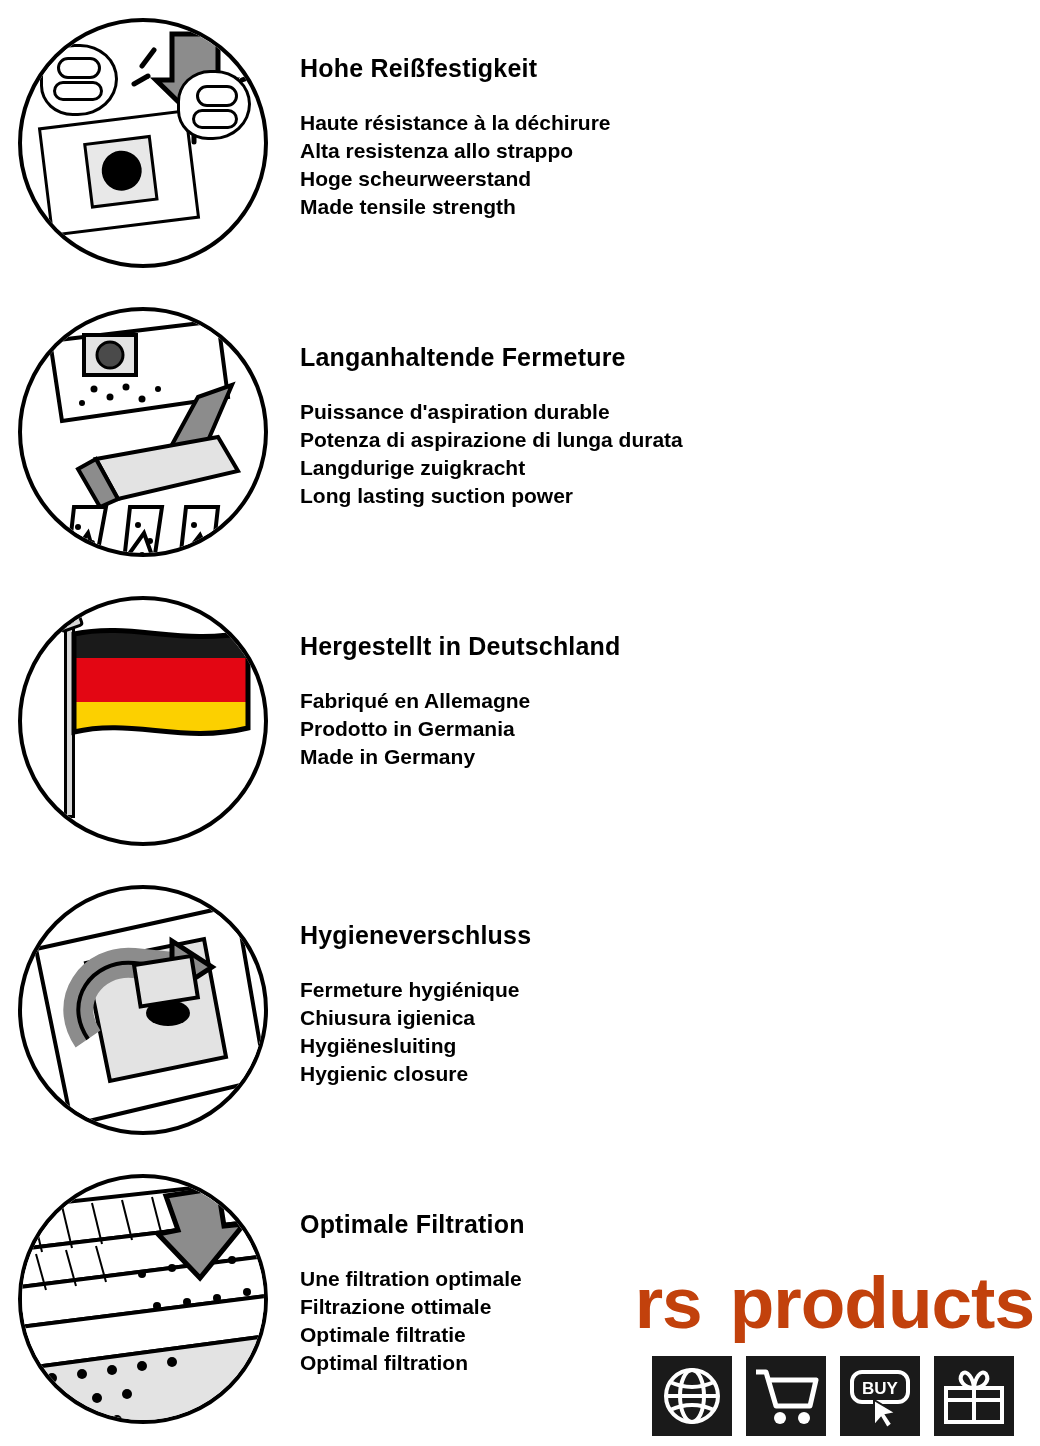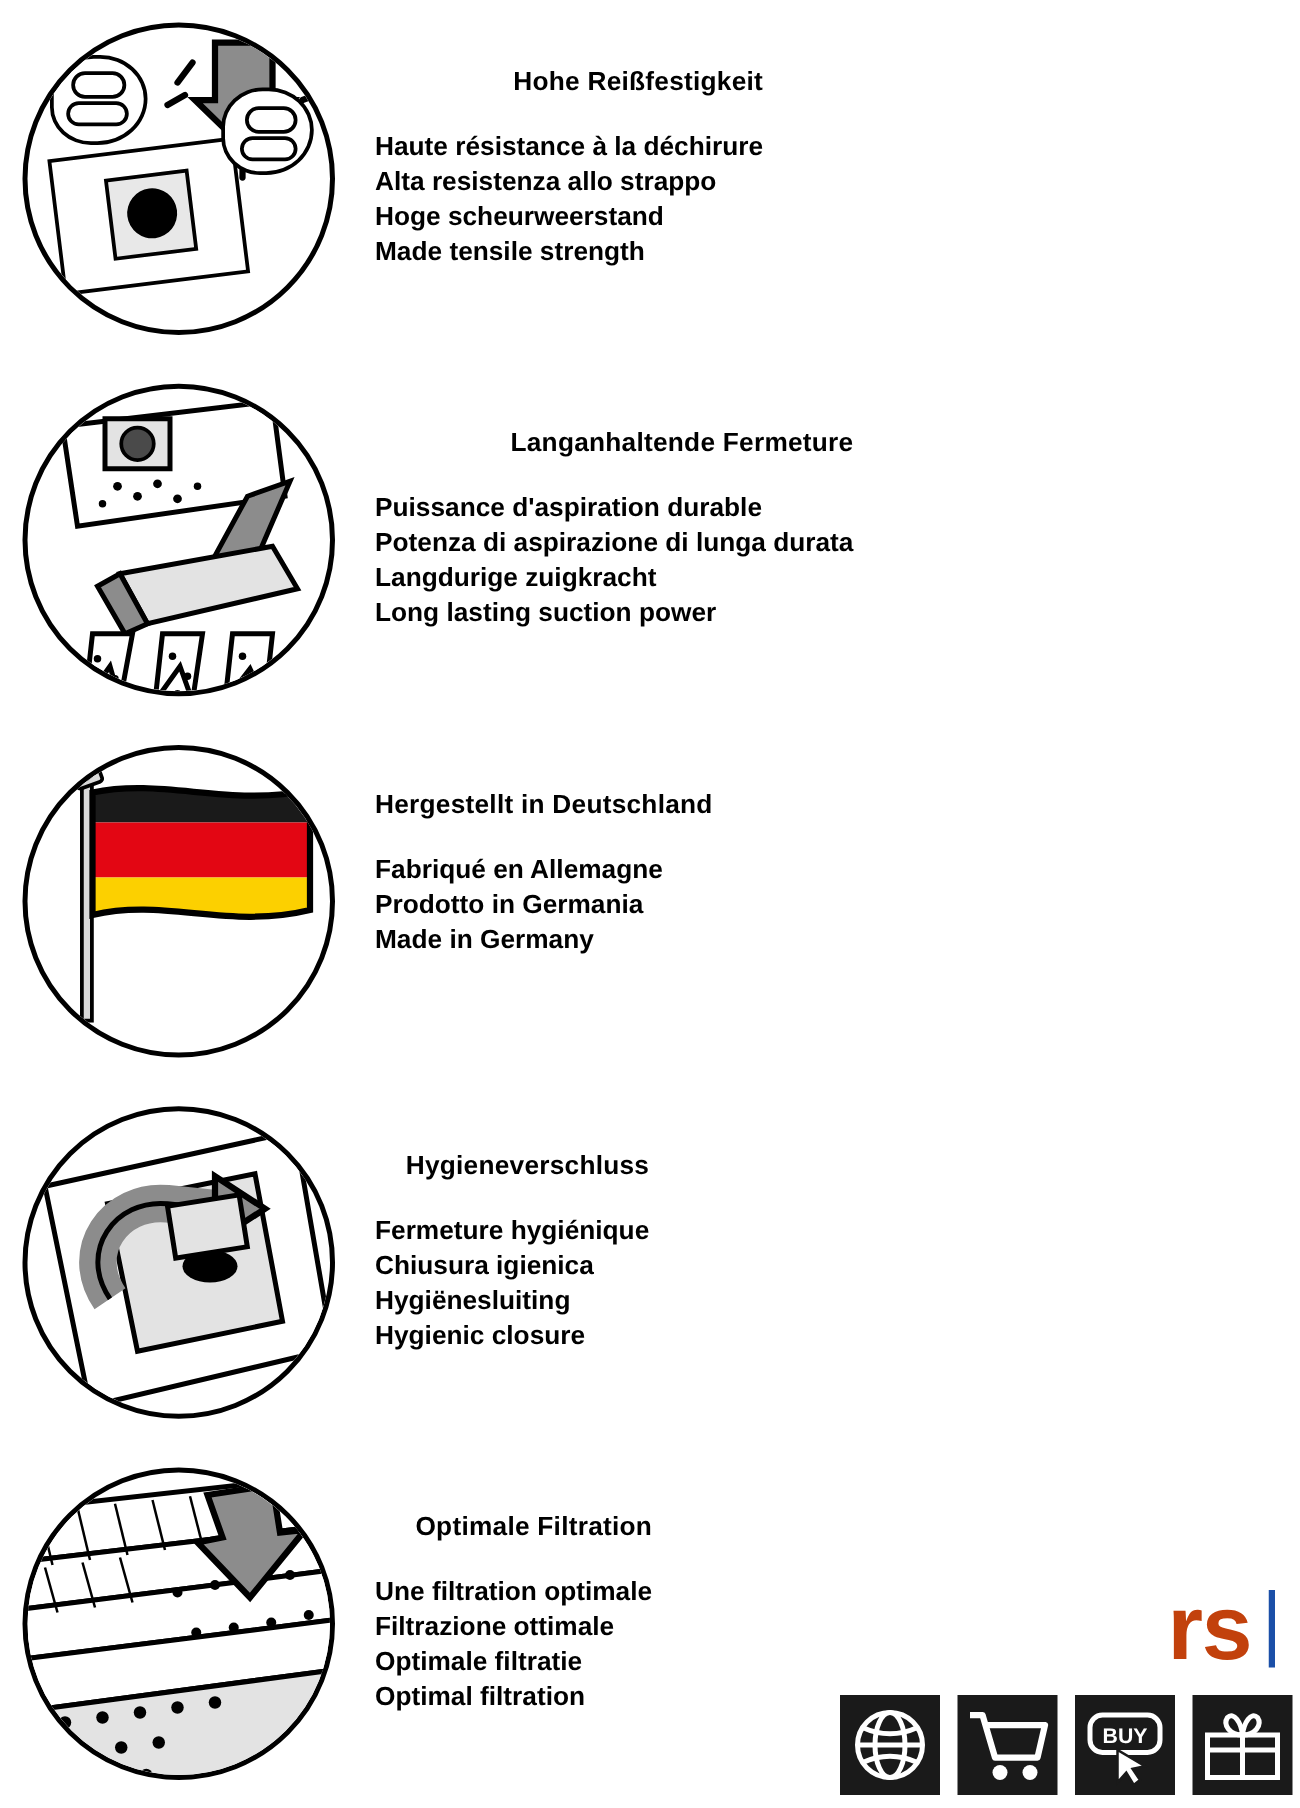--- a/index.html
+++ b/index.html
@@ -44,26 +44,25 @@
     border-radius: 50%;
     overflow: hidden;
     background: #fff;
   }
 
   .texts {
     padding-top: 54px;
   }
 
   .title {
-    font-size: 21px;
+    font-size: 25px;
     font-weight: bold;
     letter-spacing: 0.2px;
     margin: 0 0 26px 0;
     white-space: nowrap;
-    text-align: right;
   }
 
   .sub {
     font-size: 21px;
     font-weight: bold;
     line-height: 28px;
     white-space: nowrap;
   }
 
   
@@ -151,21 +150,21 @@
   }
   .logo-bar {
     display: inline-block;
     width: 5px;
     height: 62px;
     background: #1b4fa8;
     margin: 0 14px;
   }
   .badges {
     display: flex;
-    justify-content: flex-end;
+    justify-content: flex-start;
     gap: 14px;
   }
   .badge {
     width: 80px;
     height: 80px;
     background: #1a1a1a;
     position: relative;
   }
   .badge svg { position: absolute; left: 0; top: 0; }
 </style>
@@ -368,20 +367,21 @@
       <div class="sub">Optimal filtration</div>
     </div>
   </div>
 
 </div>
 
 <div class="logo-block">
   <div class="logo-text">
     <span>rs</span>
     <span class="logo-bar"></span>
+    <span>products</span>
   </div>
   <div class="badges">
 
     <div class="badge">
       <svg width="80" height="80" viewBox="0 0 80 80">
         <circle cx="40" cy="40" r="26" fill="none" stroke="#fff" stroke-width="4"></circle>
         <ellipse cx="40" cy="40" rx="12" ry="26" fill="none" stroke="#fff" stroke-width="4"></ellipse>
         <line x1="14" y1="40" x2="66" y2="40" stroke="#fff" stroke-width="4"></line>
         <path d="M18,26 Q40,36 62,26" fill="none" stroke="#fff" stroke-width="4"></path>
         <path d="M18,54 Q40,44 62,54" fill="none" stroke="#fff" stroke-width="4"></path>

